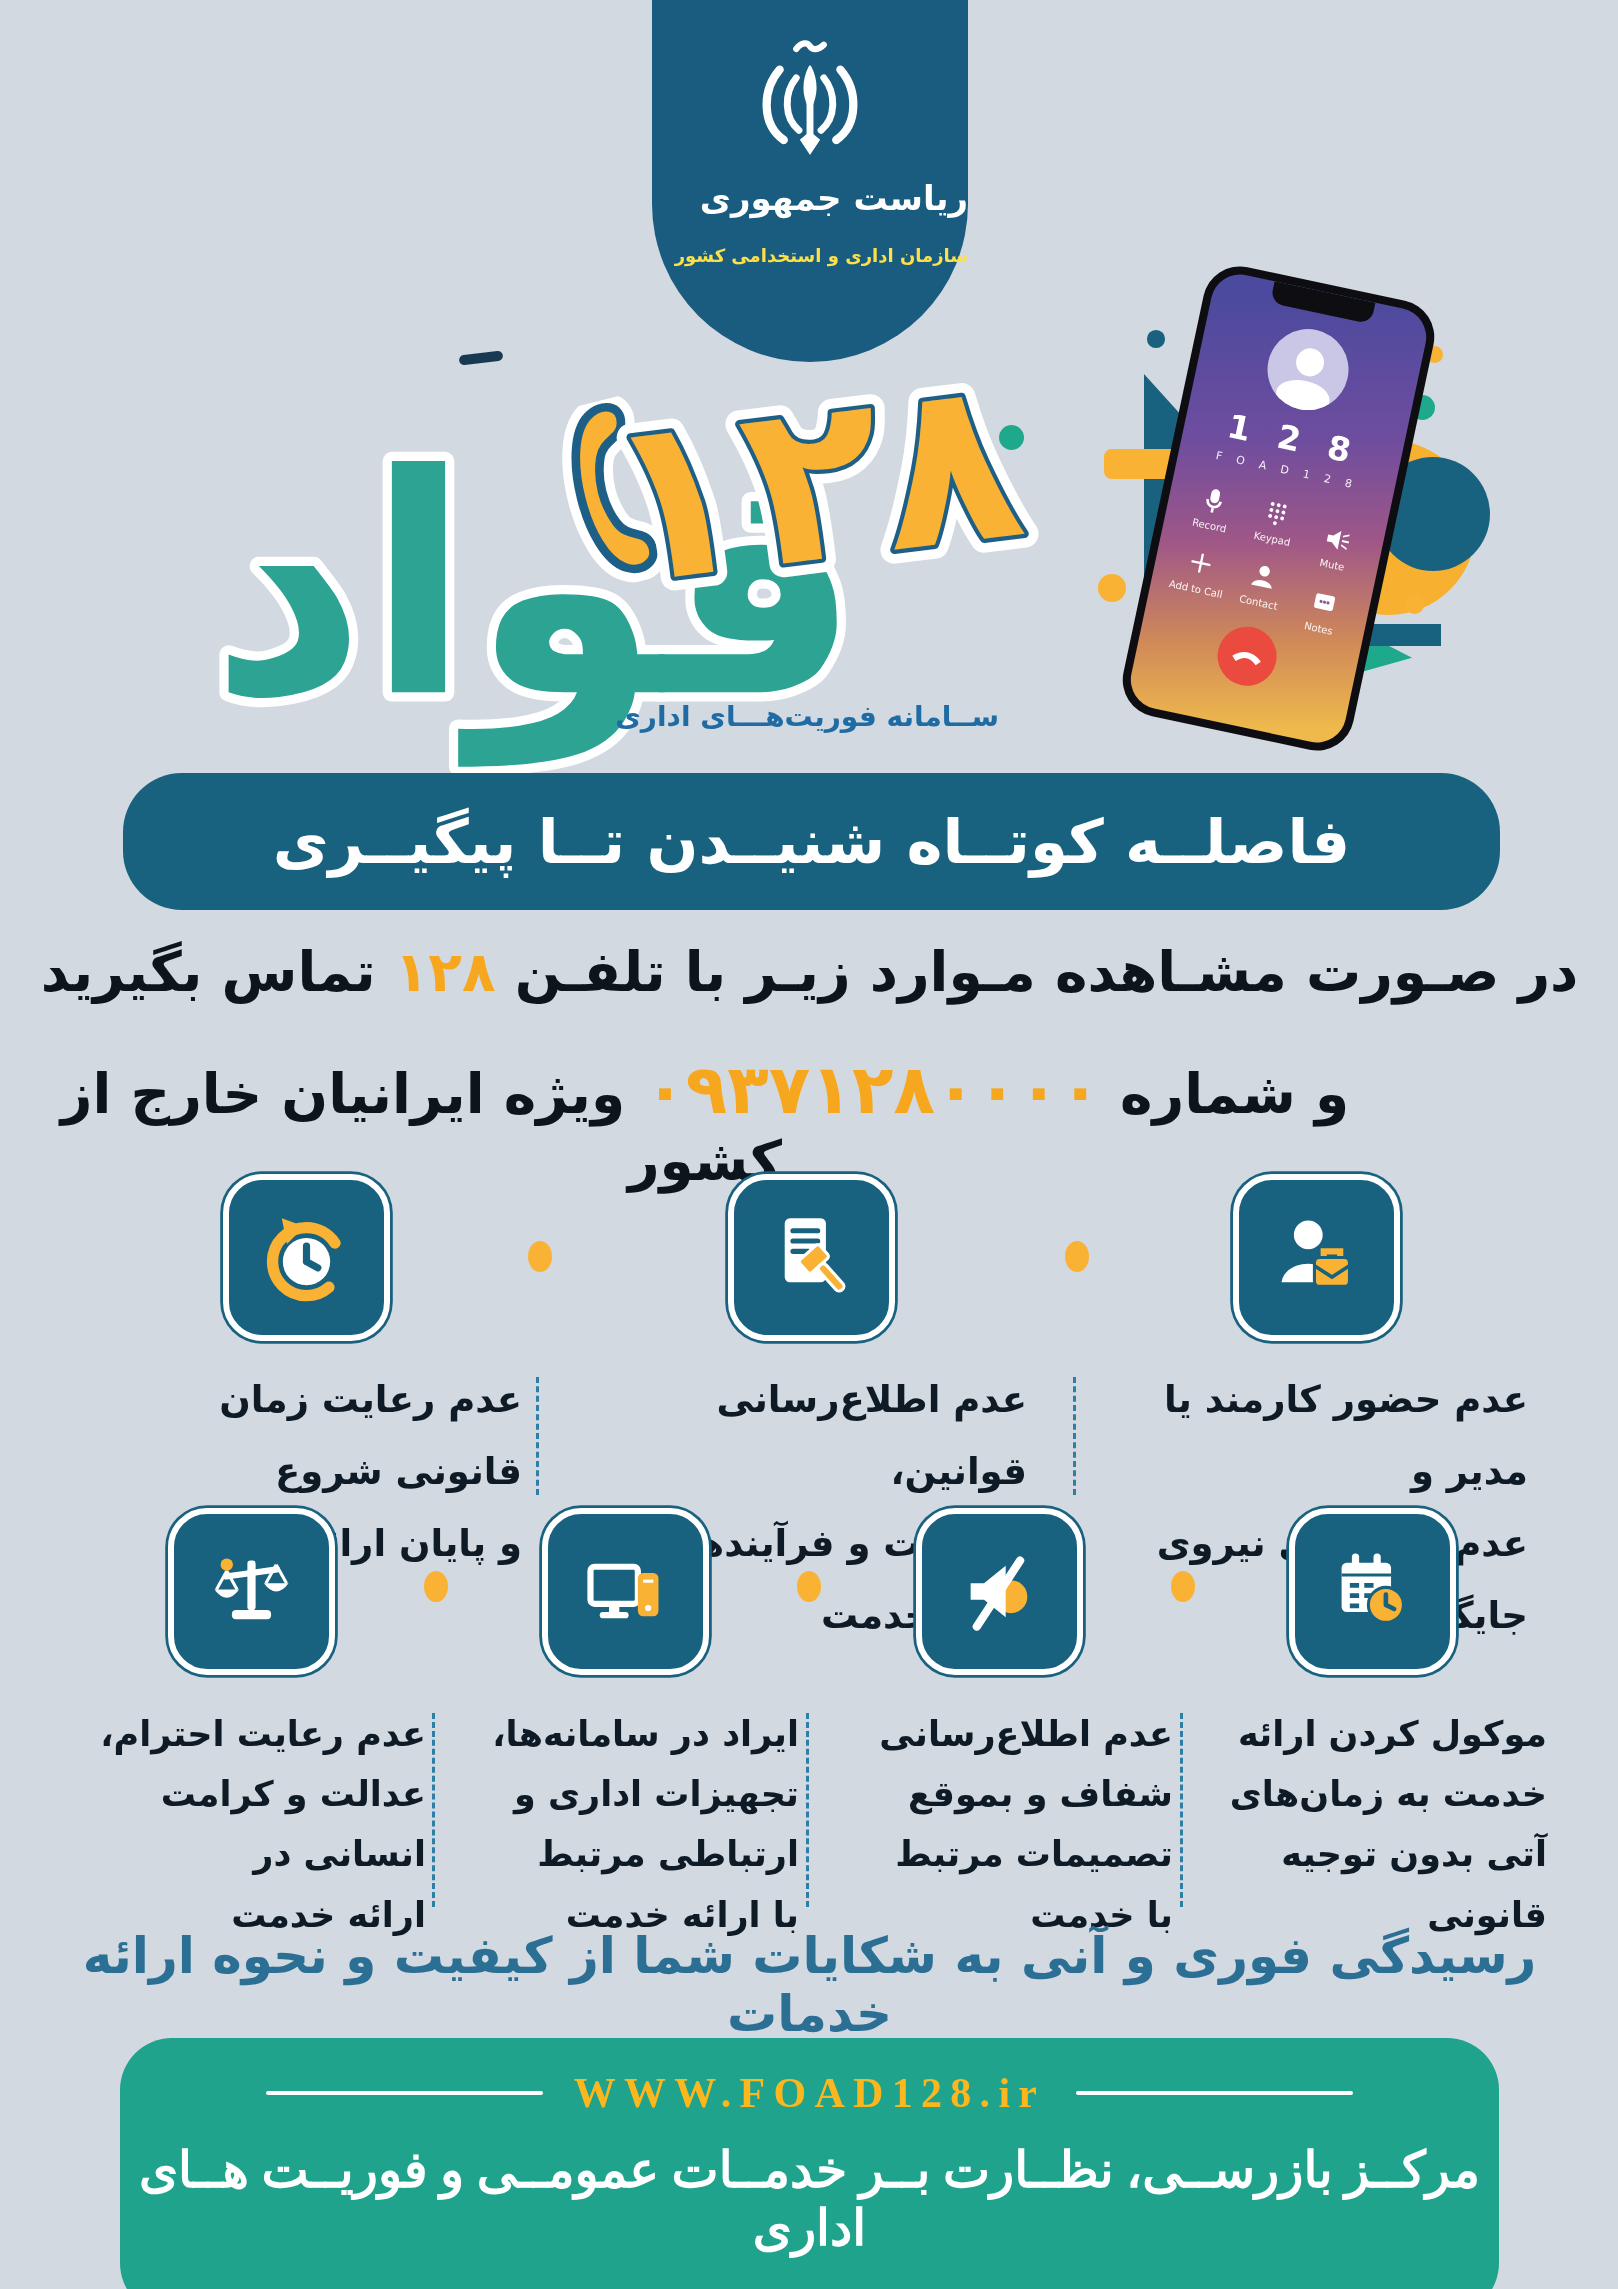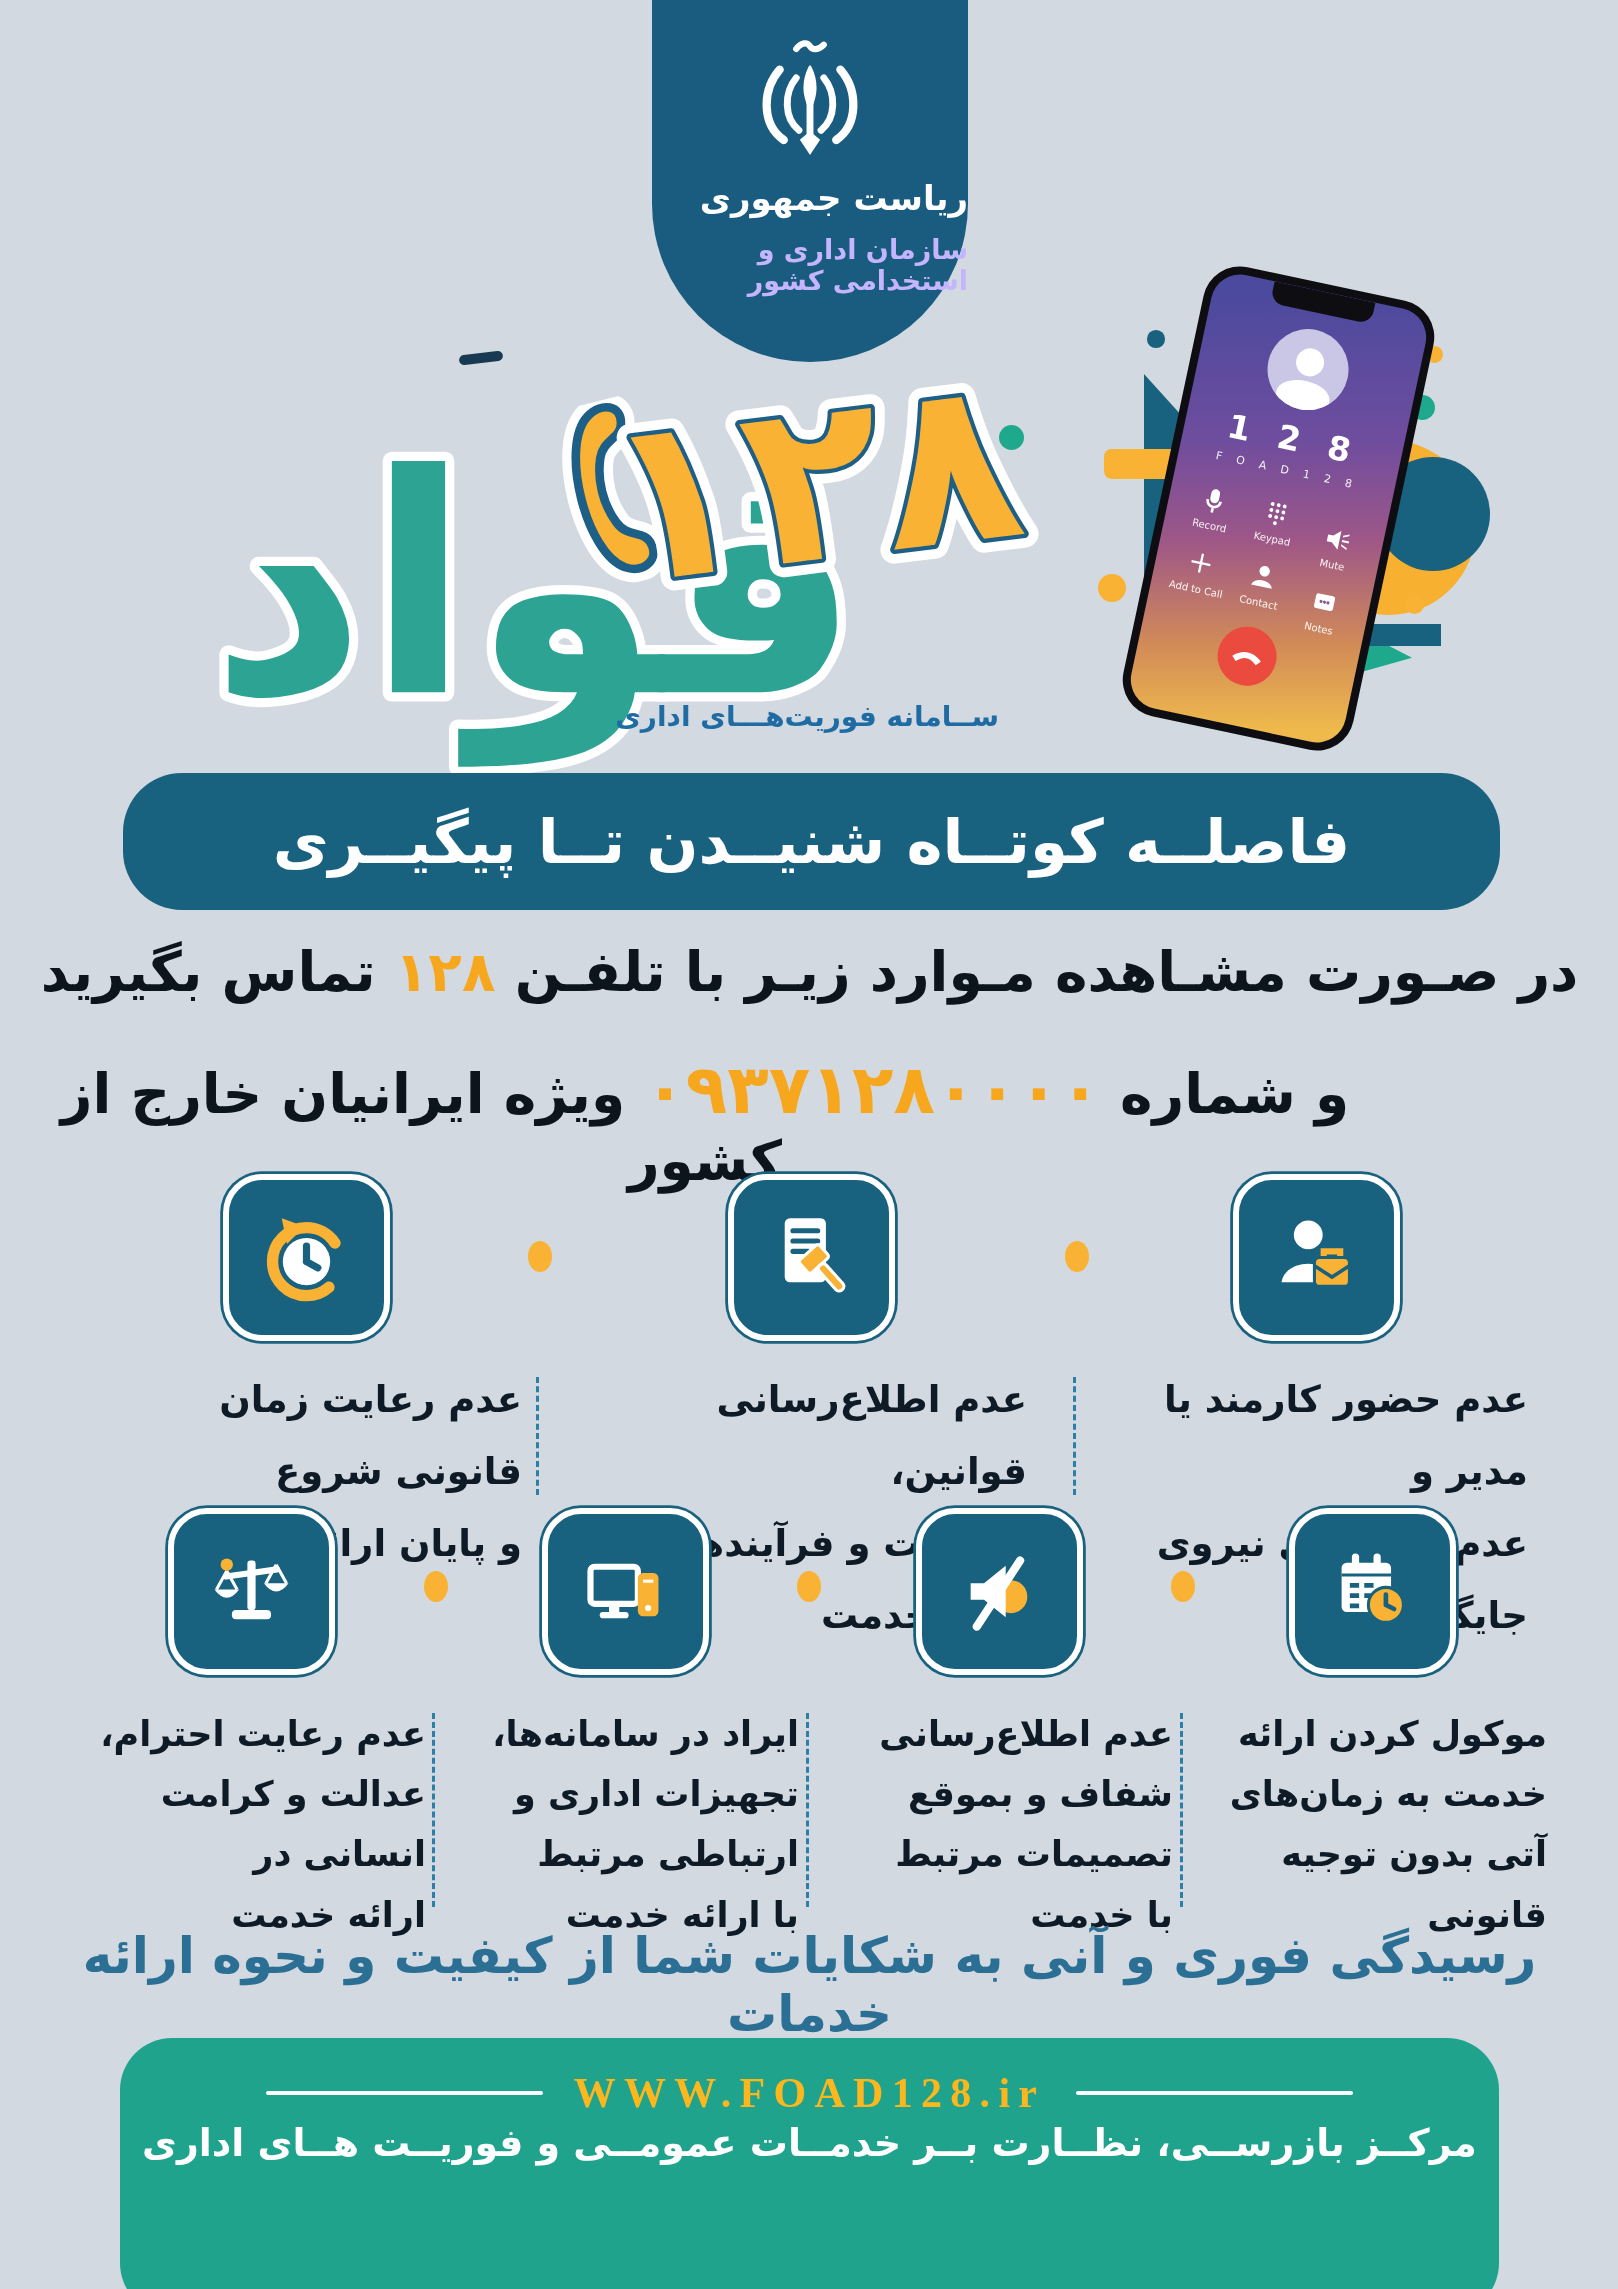--- a/index.html
+++ b/index.html
@@ -5,21 +5,21 @@
   html,body{margin:0;padding:0;}
   body{font-family:"DejaVu Sans",sans-serif;}
   .poster{position:relative;width:1619px;height:2290px;background:#d3d9e0;overflow:hidden;}
   .abs{position:absolute;}
 
   
   .badge{left:652px;top:0;width:316px;height:362px;background:#1a5c7f;
          border-radius:0 0 158px 158px;text-align:right;z-index:6;}
   .badge-emblem{margin:31px auto 0;display:block;}
   .badge-line1{color:#fff;font-size:34px;font-weight:bold;margin-top:9.2px;direction:rtl;}
-  .badge-line2{color:#c4b5fd;font-size:27px;font-weight:bold;margin-top:16px;direction:rtl;}
+  .badge-line2{color:#fde047;font-size:18px;font-weight:bold;margin-top:27px;direction:rtl;}
 
   
   .title-svg{left:28px;top:277px;z-index:3;}
   .num-group{left:554px;top:321px;z-index:4;transform:rotate(-7deg);}
   .handset-svg{left:552px;top:397px;z-index:4;transform:rotate(-14deg);}
   .subtitle{right:620px;top:700px;font-size:28px;font-weight:bold;color:#1f6ba3;direction:rtl;z-index:4;}
   .dash-a{left:459px;top:353px;width:44px;height:10px;background:#173a52;border-radius:5.5px;transform:rotate(-7deg);z-index:2;}
 
   
   .tri-teal{left:1144px;top:374px;width:138px;height:305px;background:#19627f;
@@ -91,21 +91,21 @@
   .s2a{left:1180px;top:1713px;height:194px;} .s2b{left:806px;top:1713px;height:194px;} .s2c{left:432px;top:1713px;height:194px;}
 
   
   .notice{left:0;top:1927px;width:1619px;text-align:center;font-size:50px;font-weight:bold;
           color:#2c6f94;direction:rtl;}
   .footer{left:120px;top:2038px;width:1379px;height:277px;background:#1fa38d;border-radius:52px;
           text-align:center;}
   .site-row{display:flex;align-items:center;justify-content:center;gap:31px;margin-top:31px;font-family:Liberation Serif, serif;}
   .site-line{width:277px;height:4.6px;background:#fff;border-radius:2.8px;}
   .site{color:#fcb61e;font-size:42px;font-weight:bold;letter-spacing:8.3px;white-space:nowrap;}
-  .footer-text{color:#fff;font-size:38px;font-weight:bold;direction:rtl;margin-top:4px;}
+  .footer-text{color:#fff;font-size:50px;font-weight:bold;direction:rtl;margin-top:24px;font-family:Liberation Serif, serif;}
 </style>
 </head>
 <body>
 
 <div class="poster">
 
   <div class="abs badge">
     <svg class="badge-emblem" width="138" height="138" viewBox="0 0 100 100">
       <g fill="none" stroke="#fff" stroke-linecap="round">
         <path d="M40 13 C44 8 48 8 50 11 C52 14 56 14 60 10" stroke-width="4.5"></path>

